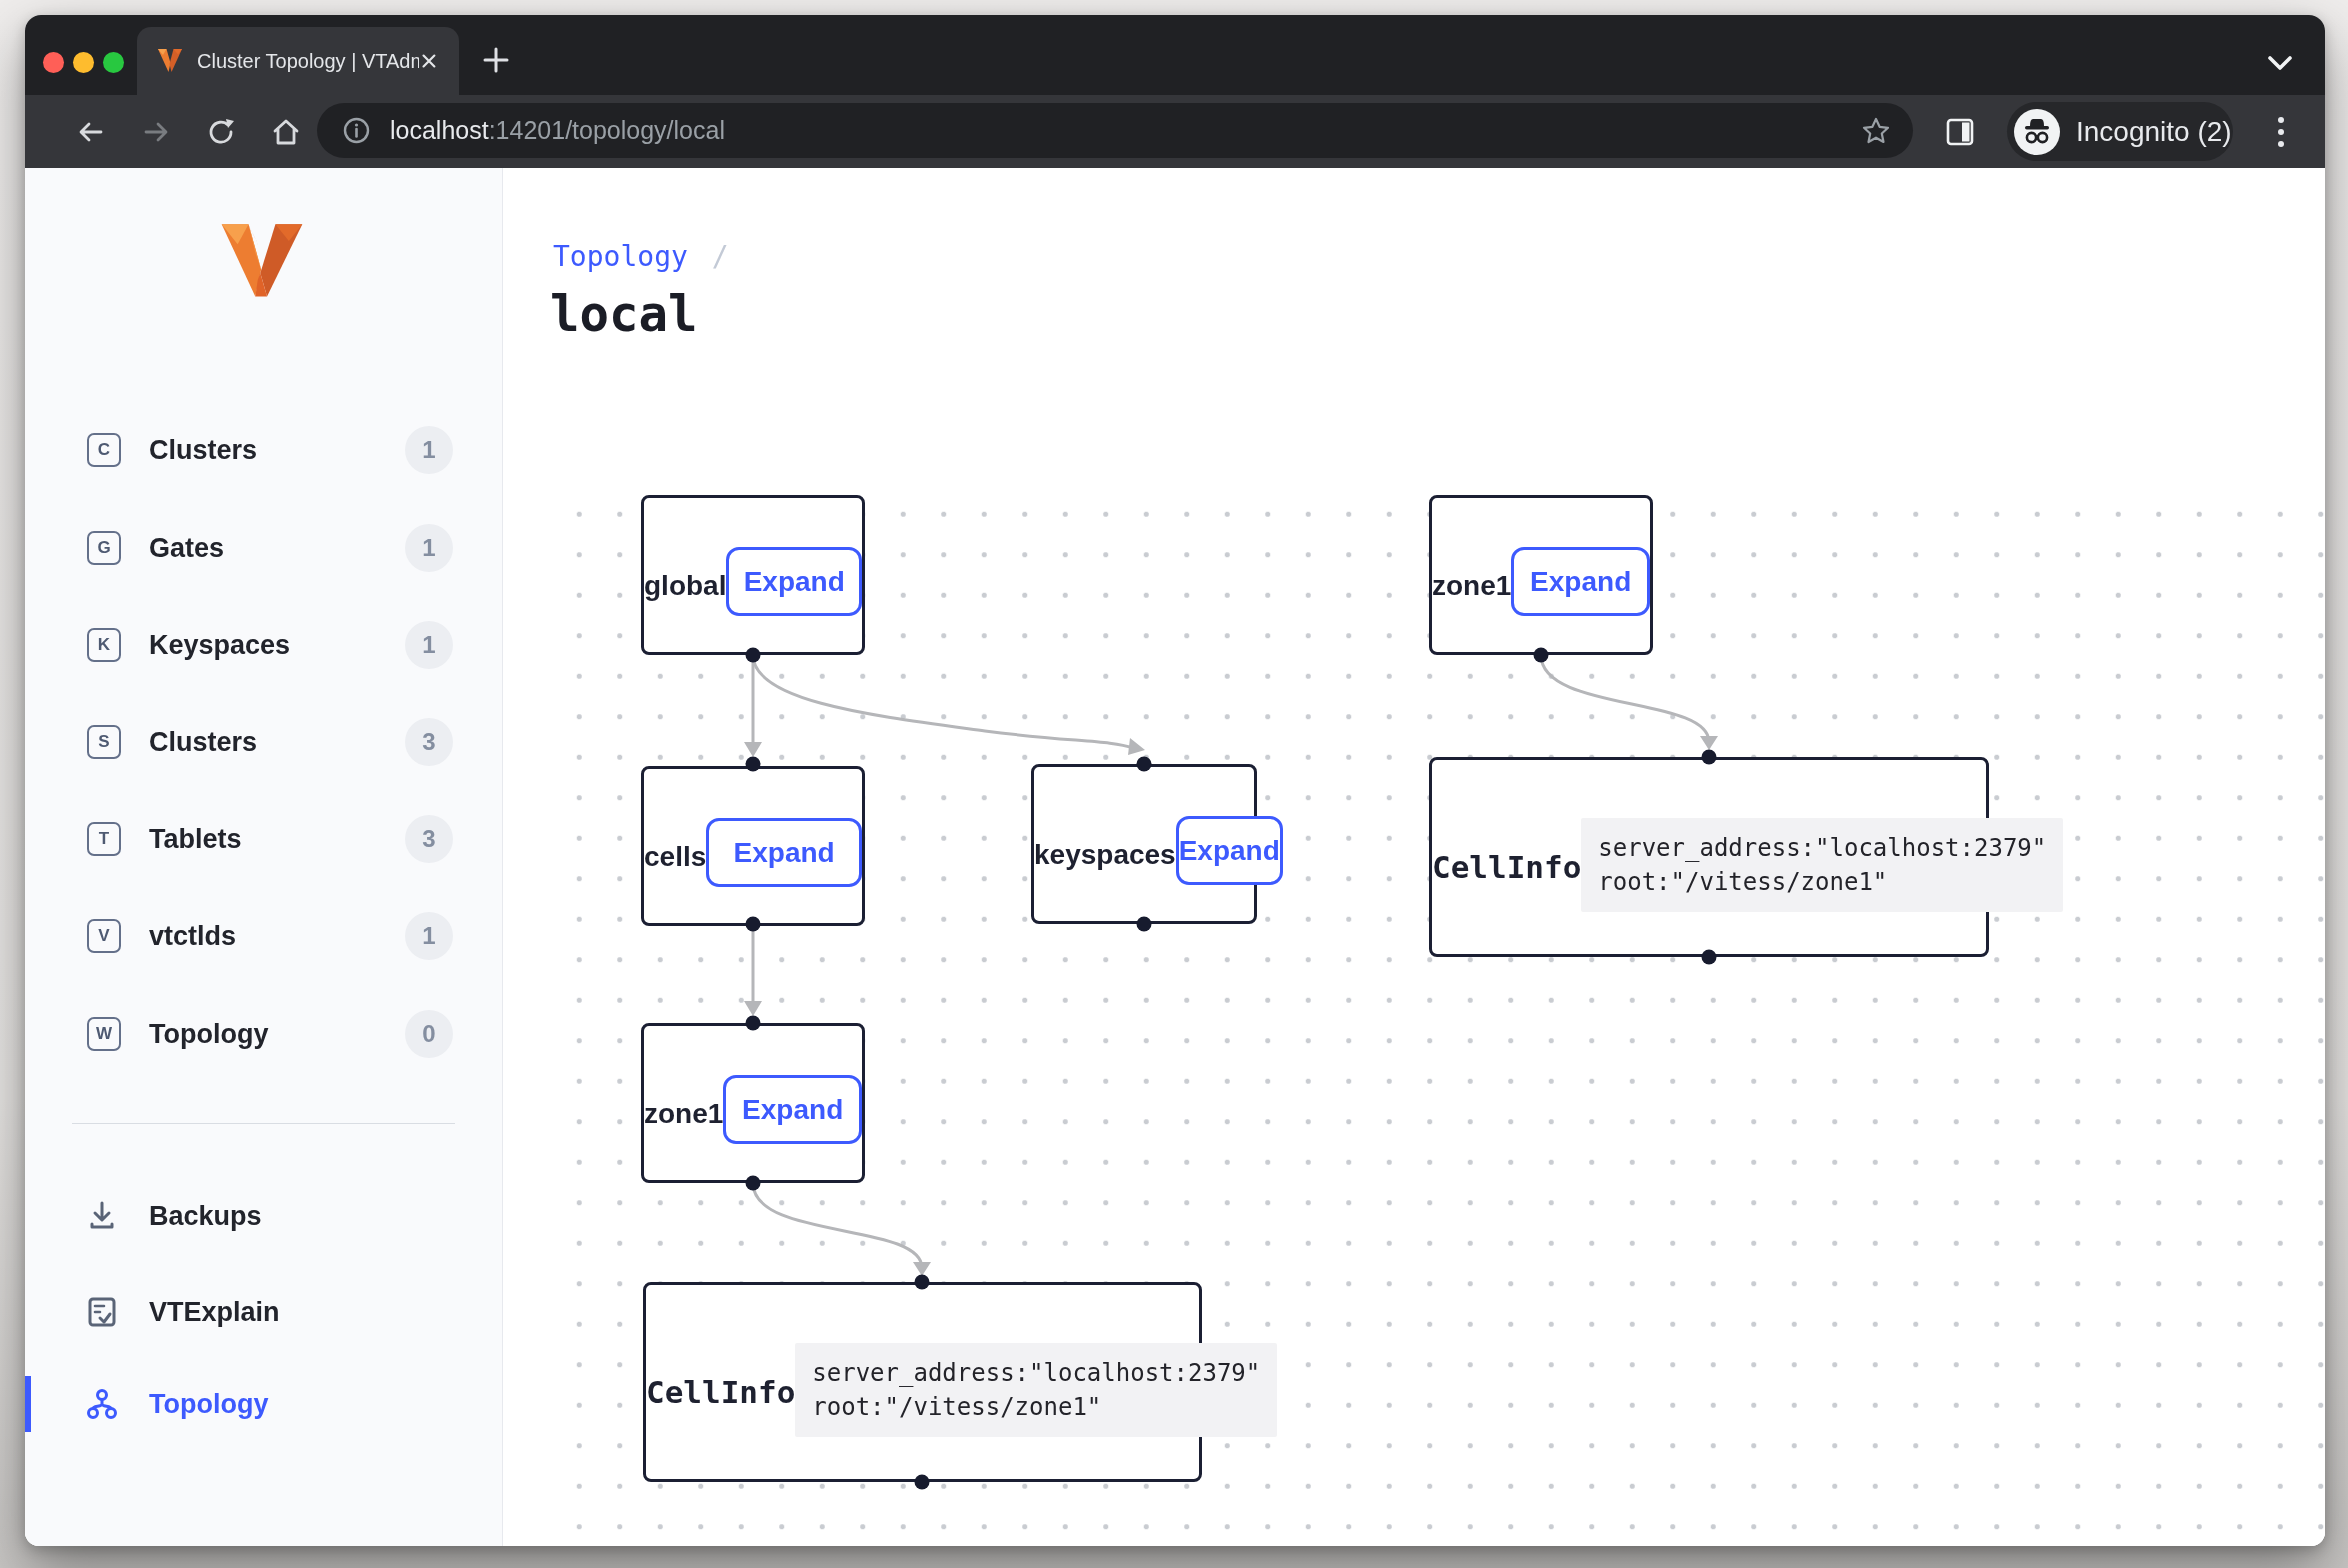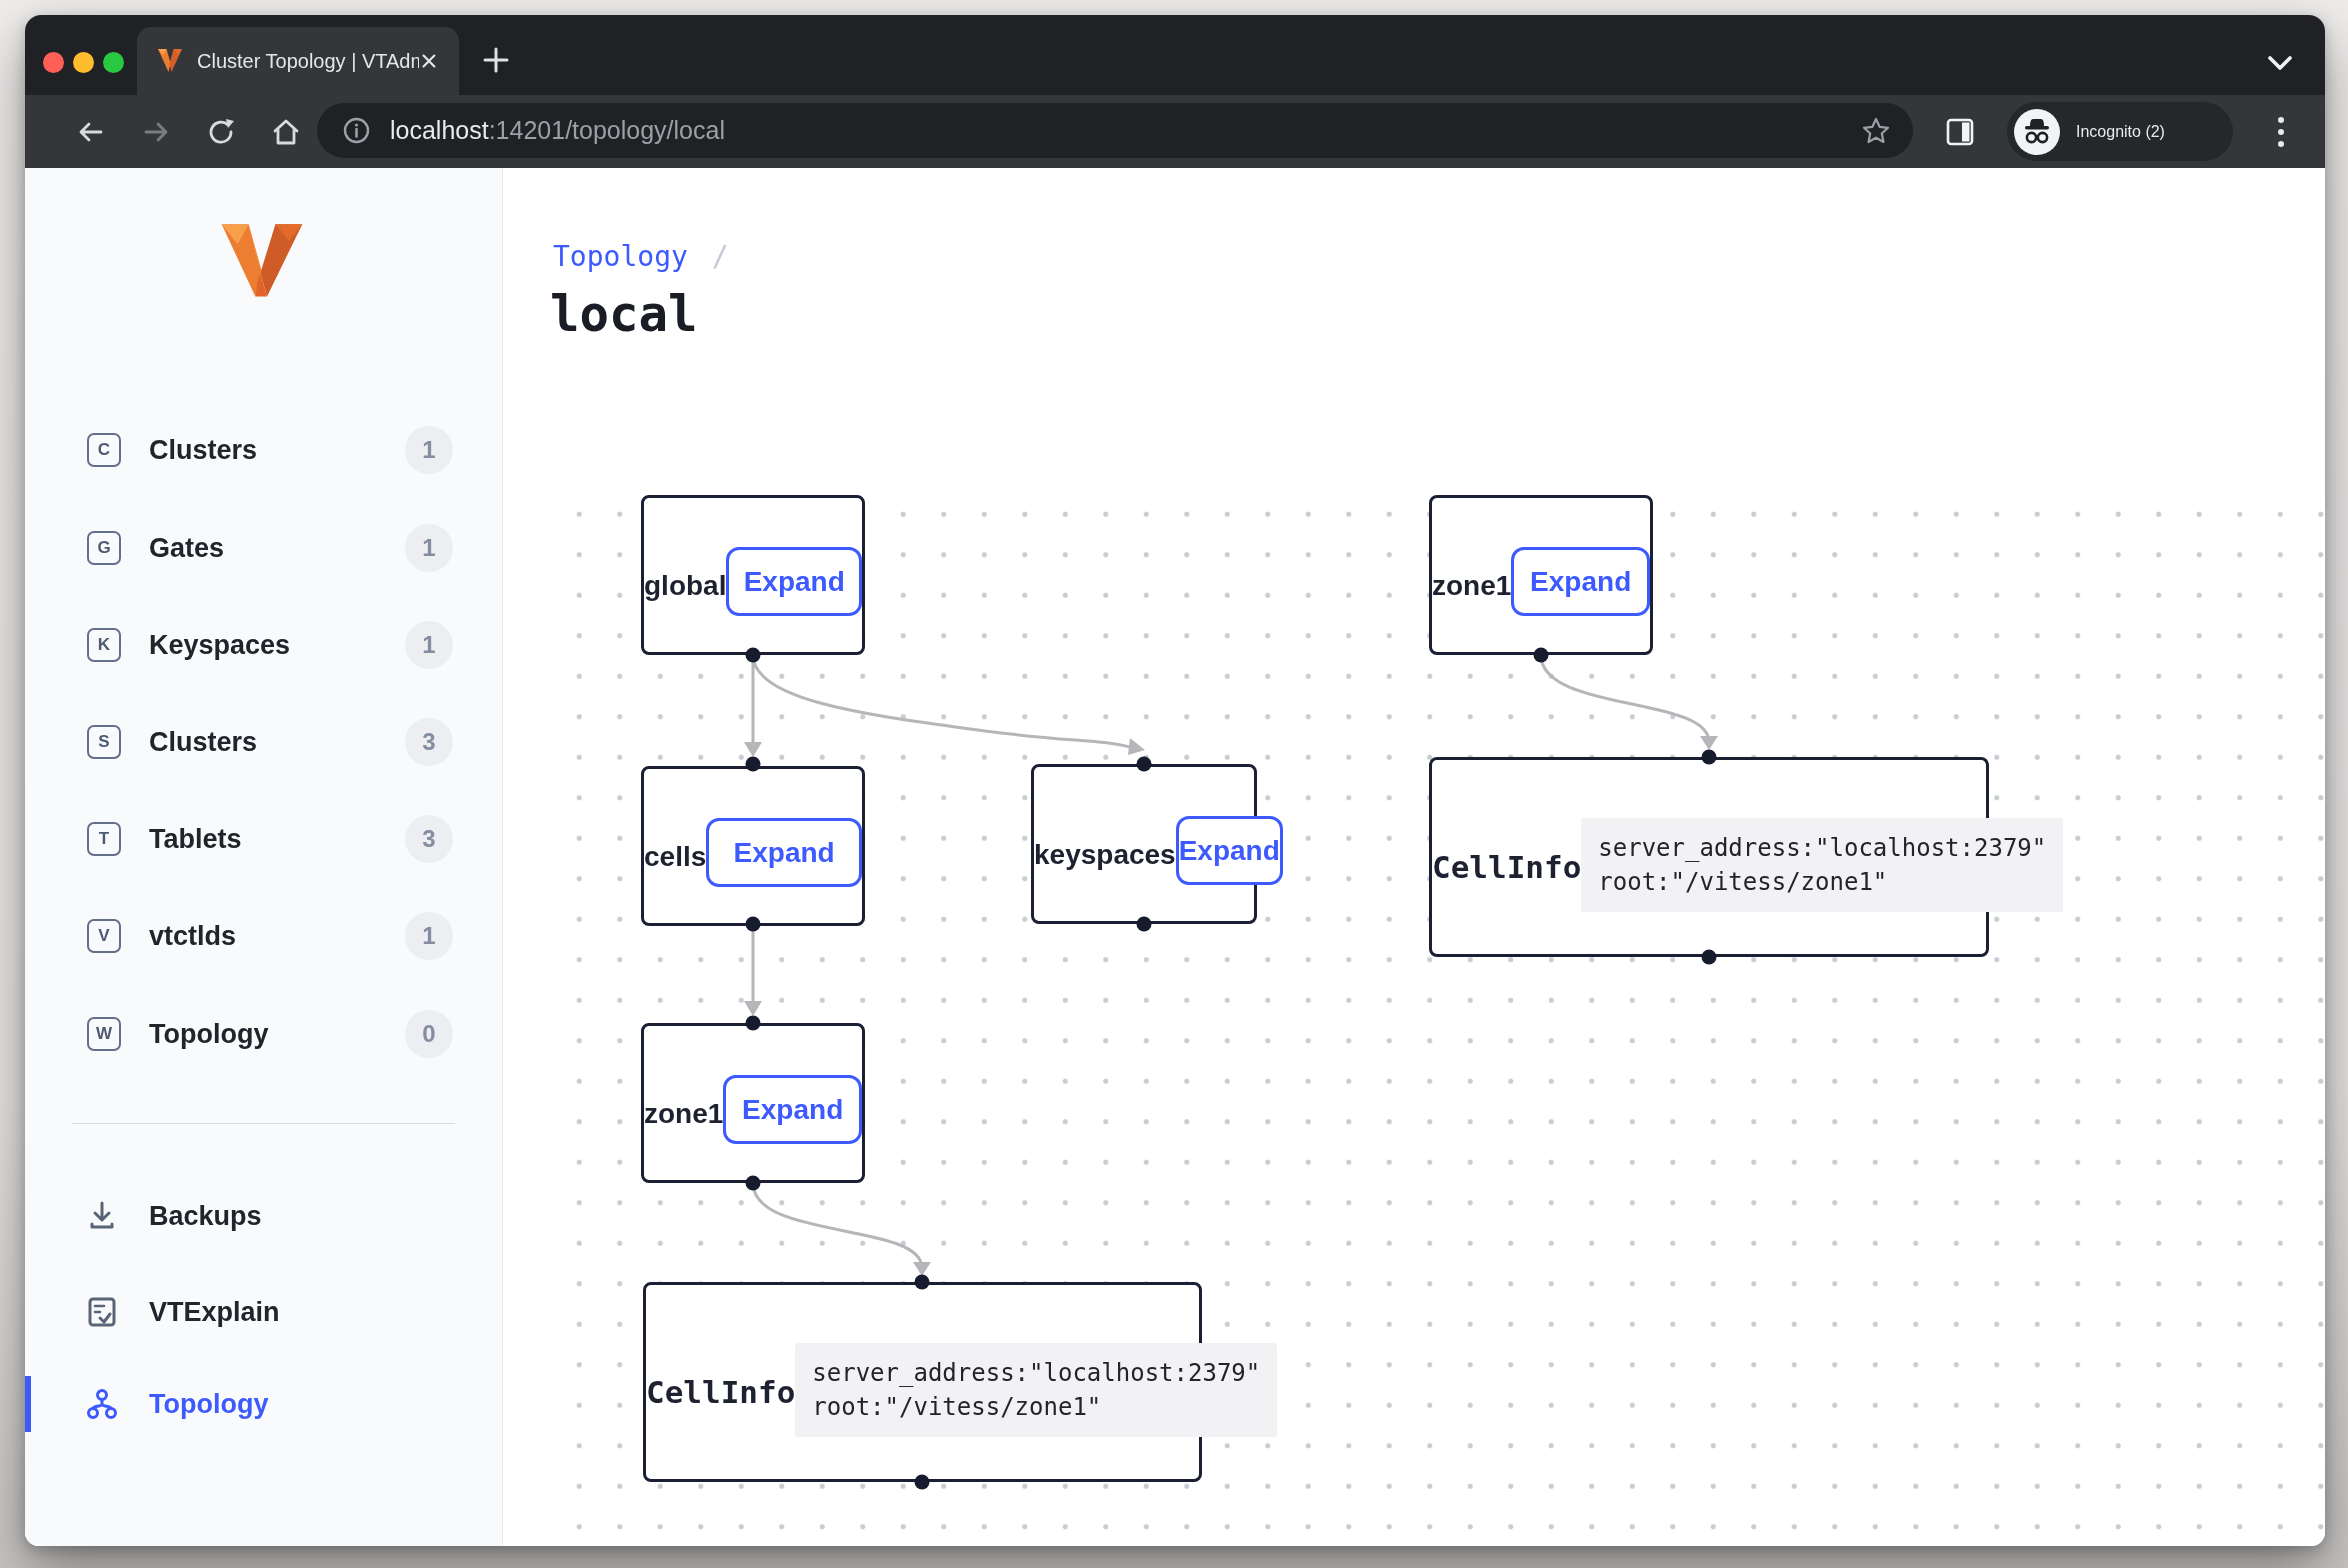--- a/index.html
+++ b/index.html
@@ -44,21 +44,21 @@
   .omni-text { margin-left:20px; font-size:25px; color:#9aa0a6; white-space:nowrap; }
   .omni-text b { color:#e8eaed; font-weight:normal; }
   .omni-star { margin-left:auto; margin-right:22px; width:30px; height:30px; }
   .sidepanel-ic { position:absolute; left:1920px; top:22px; width:30px; height:30px; }
   .incog-pill {
     position:absolute; left:1982px; top:7px; width:226px; height:59px; border-radius:30px;
     background:#26272a; display:flex; align-items:center;
   }
   .incog-circle { width:46px; height:46px; border-radius:50%; background:#f1f3f4; margin-left:7px;
     display:flex; align-items:center; justify-content:center; flex:0 0 auto; }
-  .incog-label { margin-left:16px; color:#e8eaed; font-size:16px; white-space:nowrap; }
+  .incog-label { margin-left:16px; color:#e8eaed; font-size:28px; white-space:nowrap; }
   .kebab { position:absolute; left:2243px; top:17px; width:26px; height:40px; }
 
   
   .content { position:absolute; left:0; top:153px; width:100%; height:1378px; background:#fff; }
   .sidebar {
     position:absolute; left:0; top:0; width:478px; height:100%;
     background:#f9fafc; border-right:1px solid #e7e9ee;
   }
   .vt-logo { position:absolute; left:195px; top:55px; width:84px; height:78px; }
   .nav-row { position:absolute; left:0; width:100%; height:60px; }

